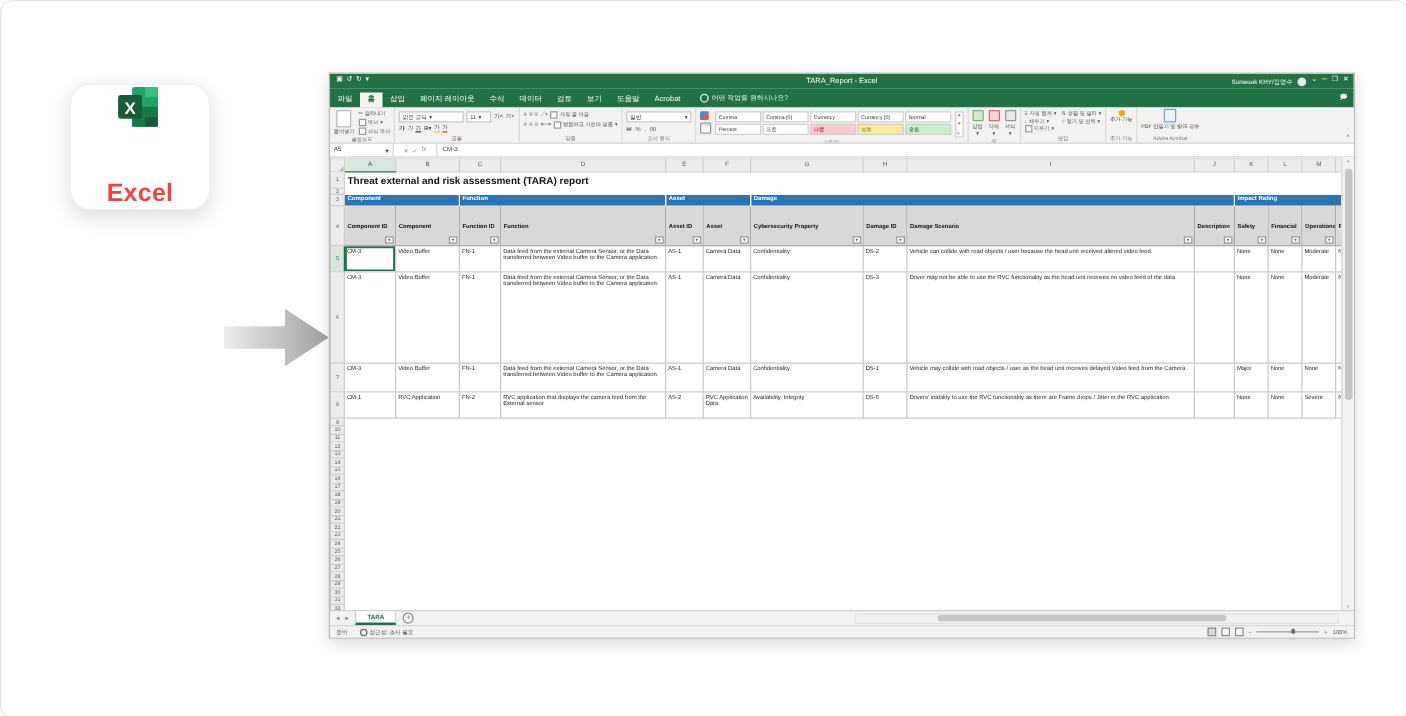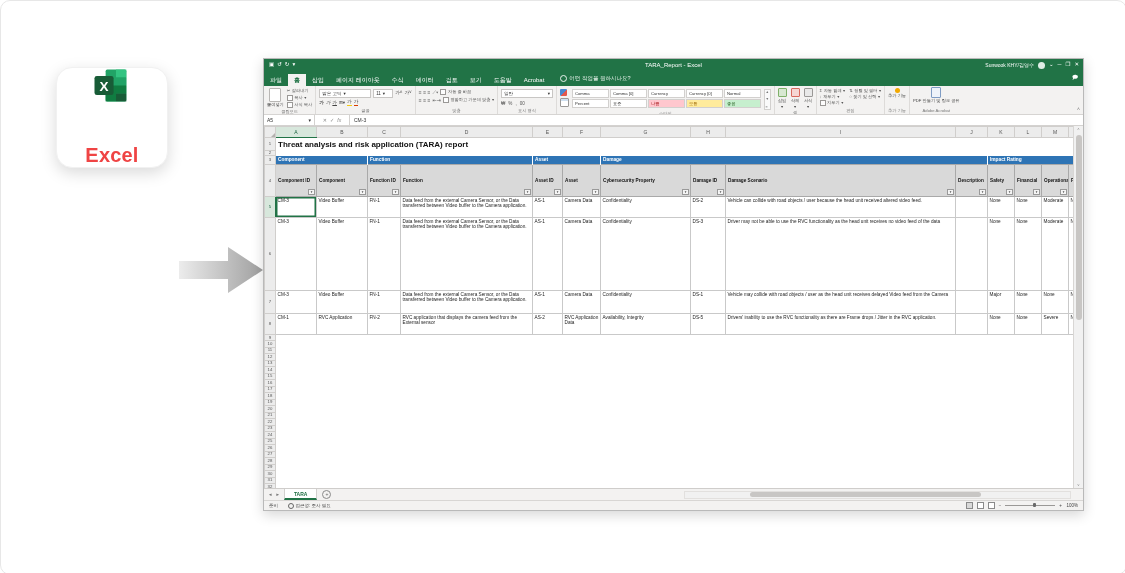--- a/index.html
+++ b/index.html
@@ -429,21 +429,21 @@
             <td class="ch">H</td>
             <td class="ch">I</td>
             <td class="ch">J</td>
             <td class="ch">K</td>
             <td class="ch">L</td>
             <td class="ch">M</td>
             <td class="ch">N</td>
           </tr>
           <tr style="height:13px">
             <td class="rn">1</td>
-            <td class="c nb titlecell" colspan="14">Threat analysis and risk application (TARA) report</td>
+            <td class="c nb titlecell" colspan="14">Threat external and risk assessment (TARA) report</td>
           </tr>
           <tr style="height:5px">
             <td class="rn">2</td>
             <td class="c nb" colspan="14"></td>
           </tr>
           <tr style="height:9px">
             <td class="rn">3</td>
             <td class="band" colspan="2">Component</td>
             <td class="band" colspan="2">Function</td>
             <td class="band" colspan="2">Asset</td>

